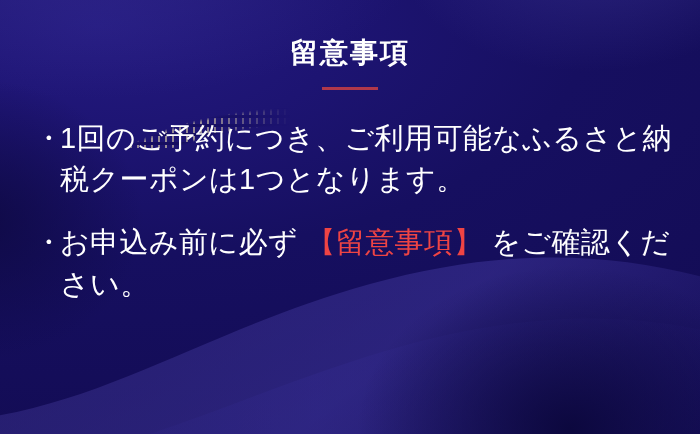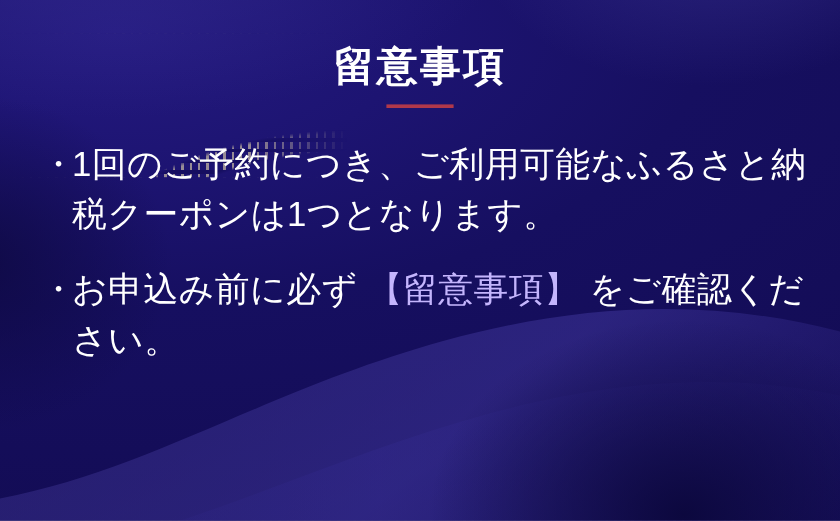--- a/index.html
+++ b/index.html
@@ -143,21 +143,21 @@
     height: 434px;
   }
 
   #page-title {
     position: absolute;
     top: 36px;
     left: 0;
     width: 700px;
     text-align: center;
     color: #ffffff;
-    font-size: 34px;
+    font-size: 28px;
     font-weight: bold;
     letter-spacing: 2px;
     line-height: 1.2;
   }
 
   #title-rule {
     position: absolute;
     top: 87px;
     left: 322px;
     width: 56px;
@@ -241,18 +241,18 @@
 
     <div id="title-rule"></div>
 
     <div id="notes-list">
         <div class="note-item">
           <span class="note-bullet">・</span>
           <span class="note-text"><span>1回のご予約につき、ご利用可能なふるさと納税クーポンは1つとなります。</span></span>
         </div>
         <div class="note-item">
           <span class="note-bullet">・</span>
-          <span class="note-text"><span>お申込み前に必ず </span><span class="emphasis" style="color: #c4b5fd;">【留意事項】</span><span> をご確認ください。</span></span>
+          <span class="note-text"><span>お申込み前に必ず </span><span class="emphasis" style="color: #ef4444;">【留意事項】</span><span> をご確認ください。</span></span>
         </div>
       </div>
 
   </div>
 </div>
 
 </body></html>

